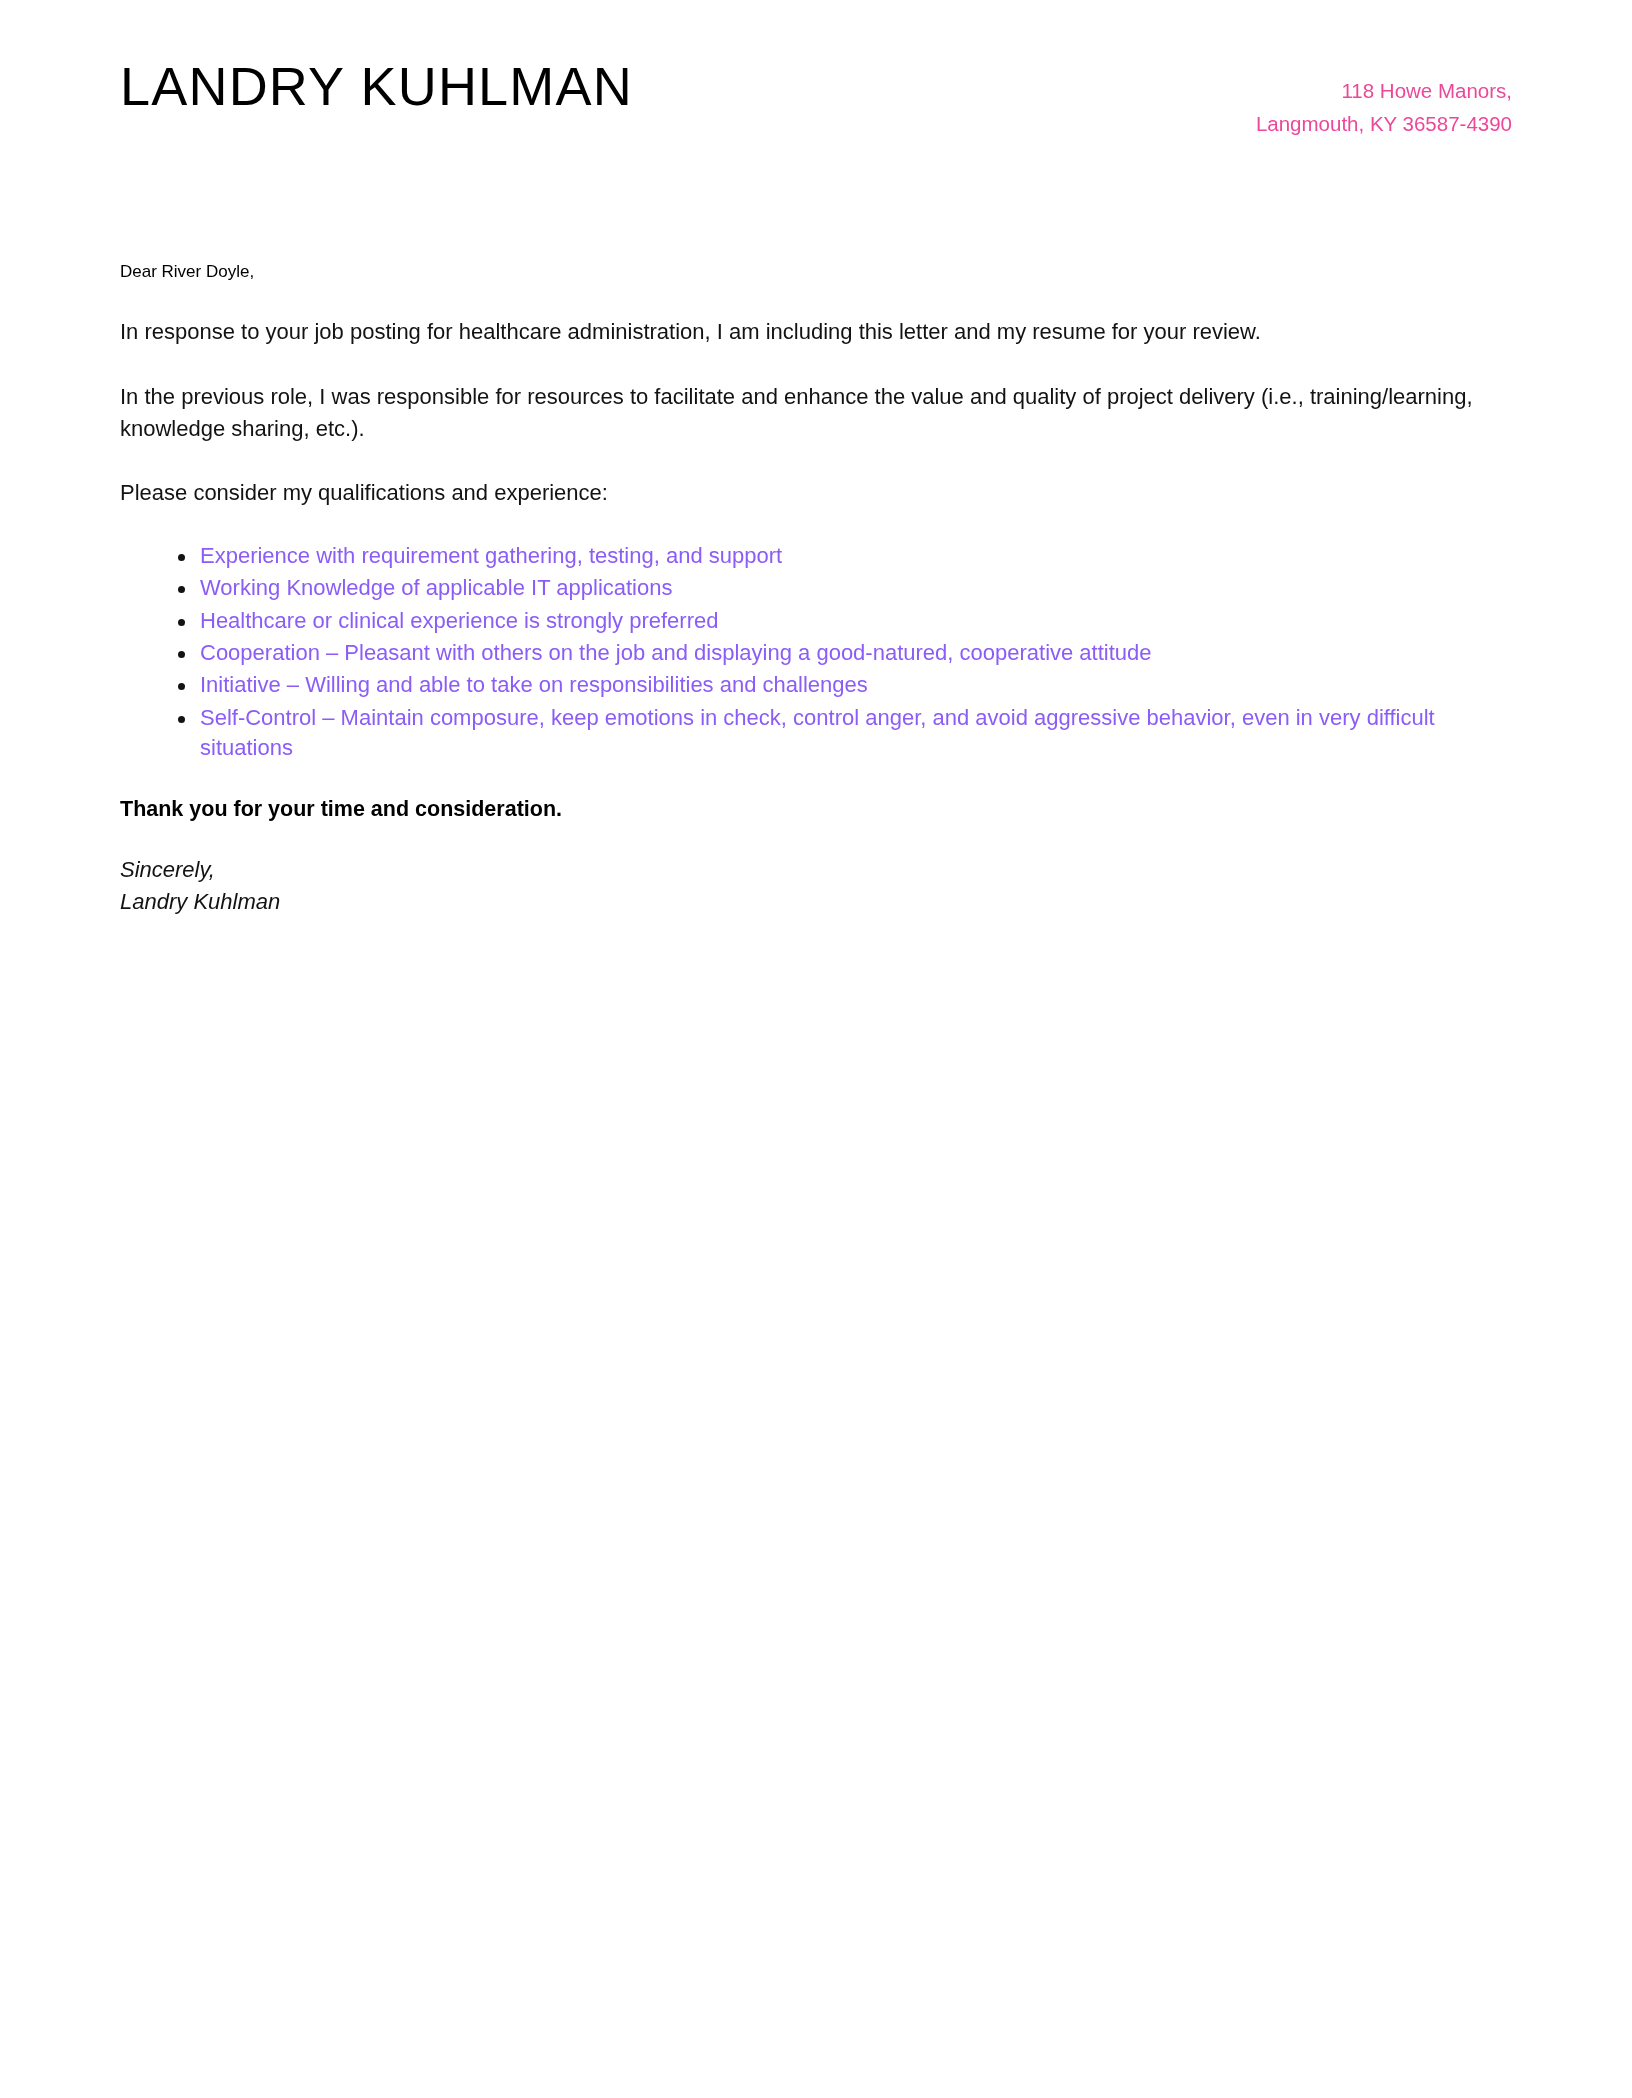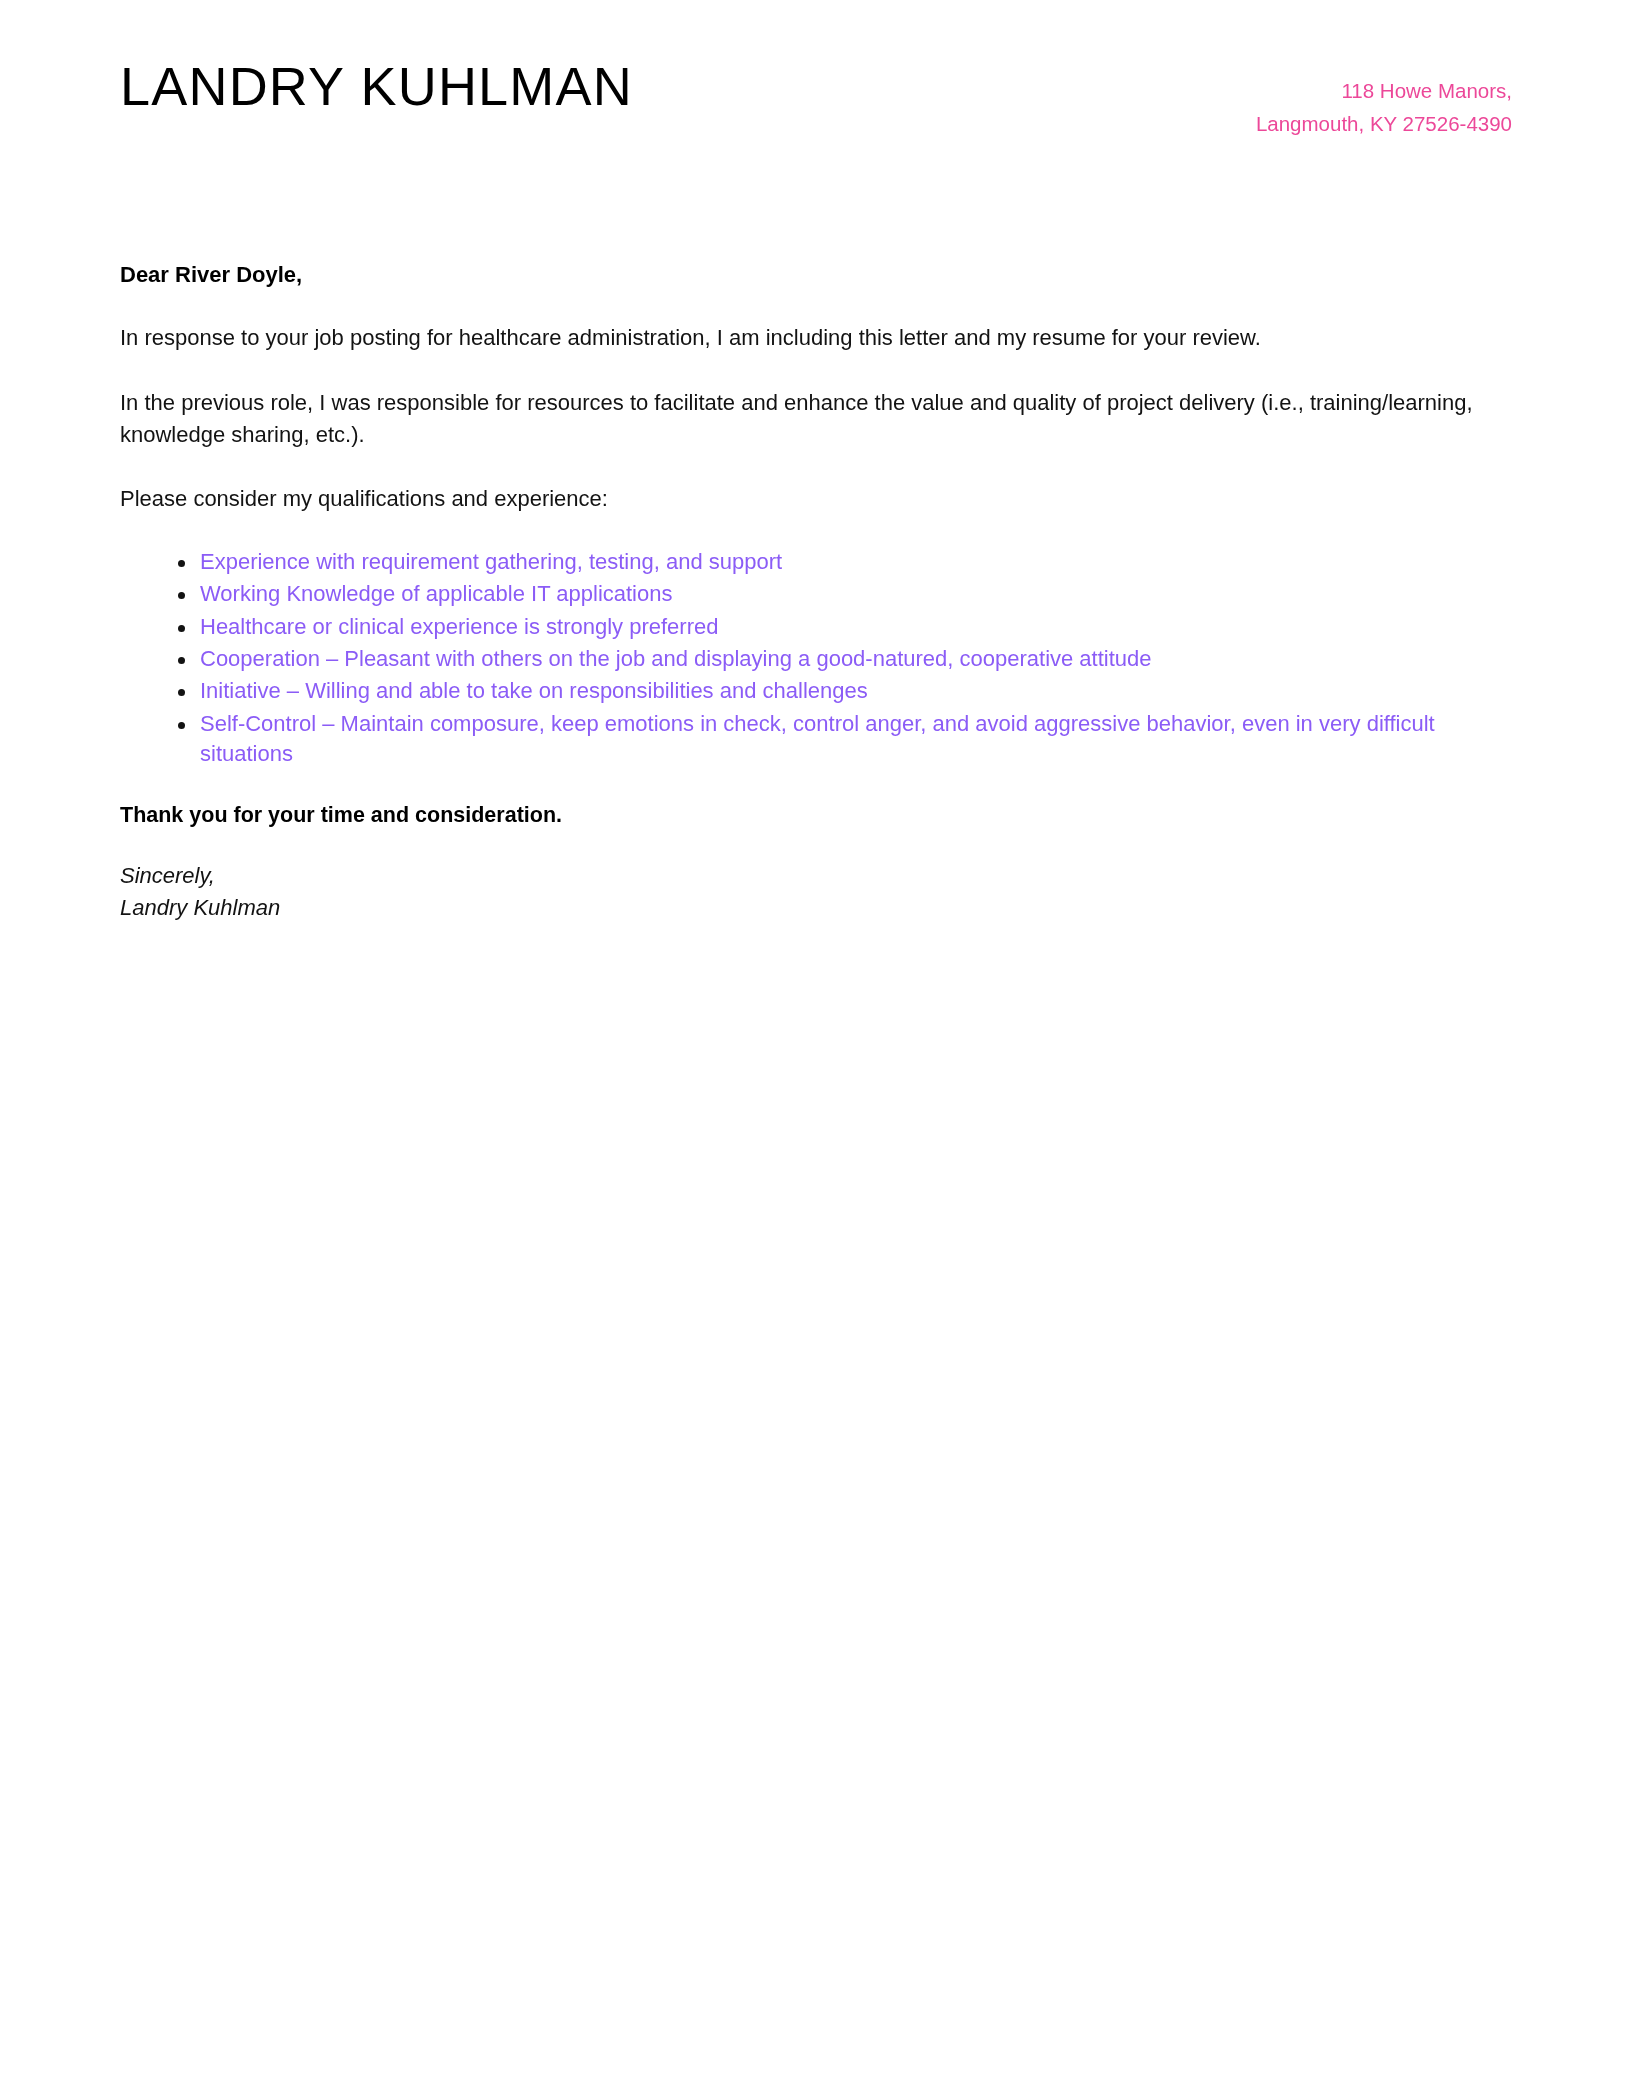--- a/index.html
+++ b/index.html
@@ -44,22 +44,22 @@
     line-height: 1.62;
     color: #ec4899;
     padding-top: 16px;
     white-space: nowrap;
   }
   
   .content {
     margin-top: 122px;
   }
   .salutation {
-    font-size: 22px;
-    font-weight: bold;
+    font-size: 17px;
+    font-weight: normal;
     margin: 0 0 34px 0;
     color: #000000;
   }
   p.para {
     font-size: 22px;
     line-height: 1.46;
     margin: 0 0 32px 0;
     color: #131313;
     max-width: 1400px;
   }
@@ -105,21 +105,21 @@
 </style>
 </head>
 <body>
 
 <div class="page">
 
   <div class="header">
     <h1 class="name">LANDRY KUHLMAN</h1>
     <div class="contact">
       <div>118 Howe Manors,</div>
-      <div>Langmouth, KY 27526-4390</div>
+      <div>Langmouth, KY 36587-4390</div>
     </div>
   </div>
 
   <div class="content">
 
     <p class="salutation">Dear River Doyle,</p>
 
     <p class="para">In response to your job posting for healthcare administration, I am including this letter and my resume for your review.</p>
 
     <p class="para">In the previous role, I was responsible for resources to facilitate and enhance the value and quality of project delivery (i.e., training/learning, knowledge sharing, etc.).</p>

